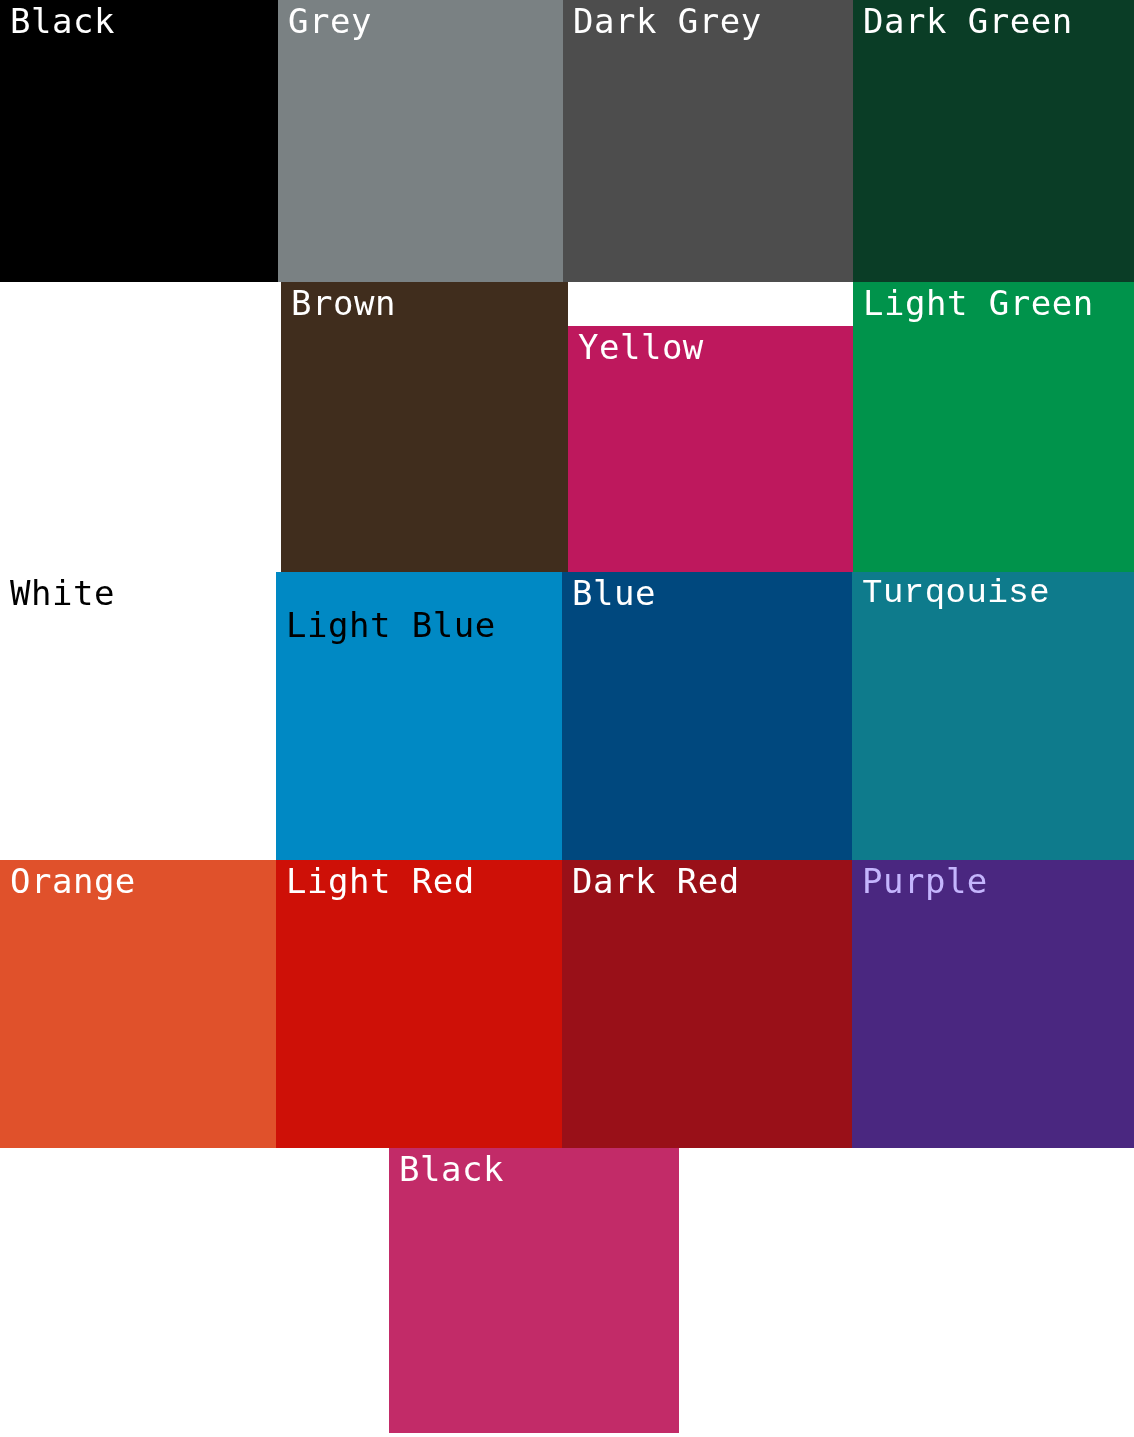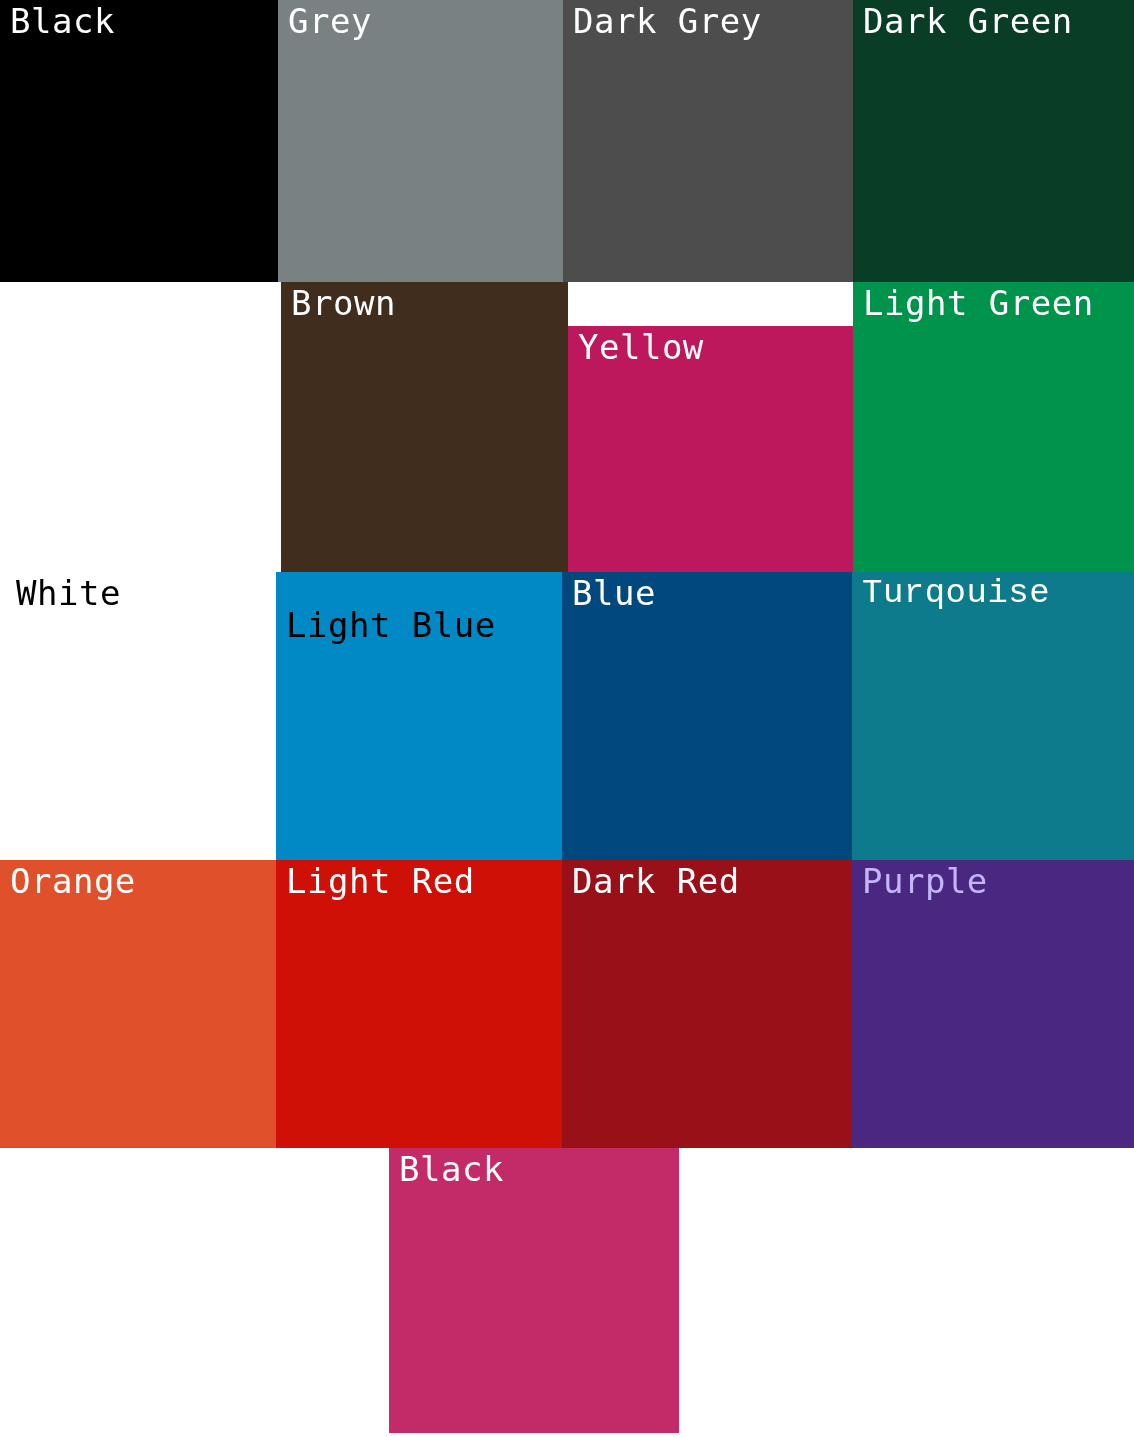--- a/index.html
+++ b/index.html
@@ -57,21 +57,21 @@
     <div class="swatch" style="left: 281px; top: 282px; width: 287px; height: 290px; background: rgb(64, 45, 29);">
       <span class="swatch-label label-light" style="color: rgb(255, 255, 255);">Brown</span>
     </div>
     <div class="swatch" style="left: 568px; top: 282px; width: 321px; height: 290px; background: #be185d; margin-top: 44px;">
       <span class="swatch-label label-light" style="color: rgb(255, 255, 255);">Yellow</span>
     </div>
     <div class="swatch" style="left: 853px; top: 282px; width: 281px; height: 290px; background: rgb(0, 147, 75);">
       <span class="swatch-label label-light" style="color: rgb(255, 255, 255);">Light Green</span>
     </div>
     <div class="swatch" style="left: 0px; top: 572px; width: 276px; height: 288px; background: rgb(255, 255, 255);">
-      <span class="swatch-label label-dark" style="color: rgb(0, 0, 0); margin-left: 6px;">White</span>
+      <span class="swatch-label label-dark" style="color: rgb(0, 0, 0);">White</span>
     </div>
     <div class="swatch" style="left: 276px; top: 572px; width: 286px; height: 288px; background: rgb(0, 137, 196);">
       <span class="swatch-label label-light" style="color: #000000; margin-top: 32px;">Light Blue</span>
     </div>
     <div class="swatch" style="left: 562px; top: 572px; width: 290px; height: 288px; background: rgb(0, 72, 126);">
       <span class="swatch-label label-light" style="color: rgb(255, 255, 255);">Blue</span>
     </div>
     <div class="swatch" style="left: 852px; top: 572px; width: 282px; height: 288px; background: rgb(14, 123, 140);">
       <span class="swatch-label label-light" style="color: rgb(255, 255, 255); font-family: Liberation Mono, monospace;">Turqouise</span>
     </div>

